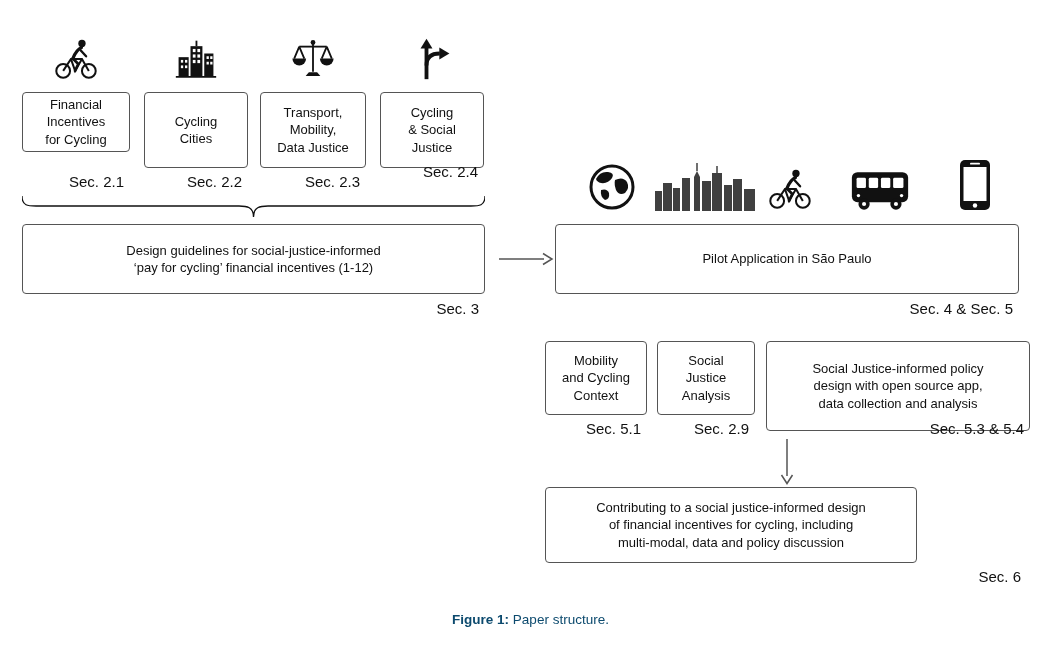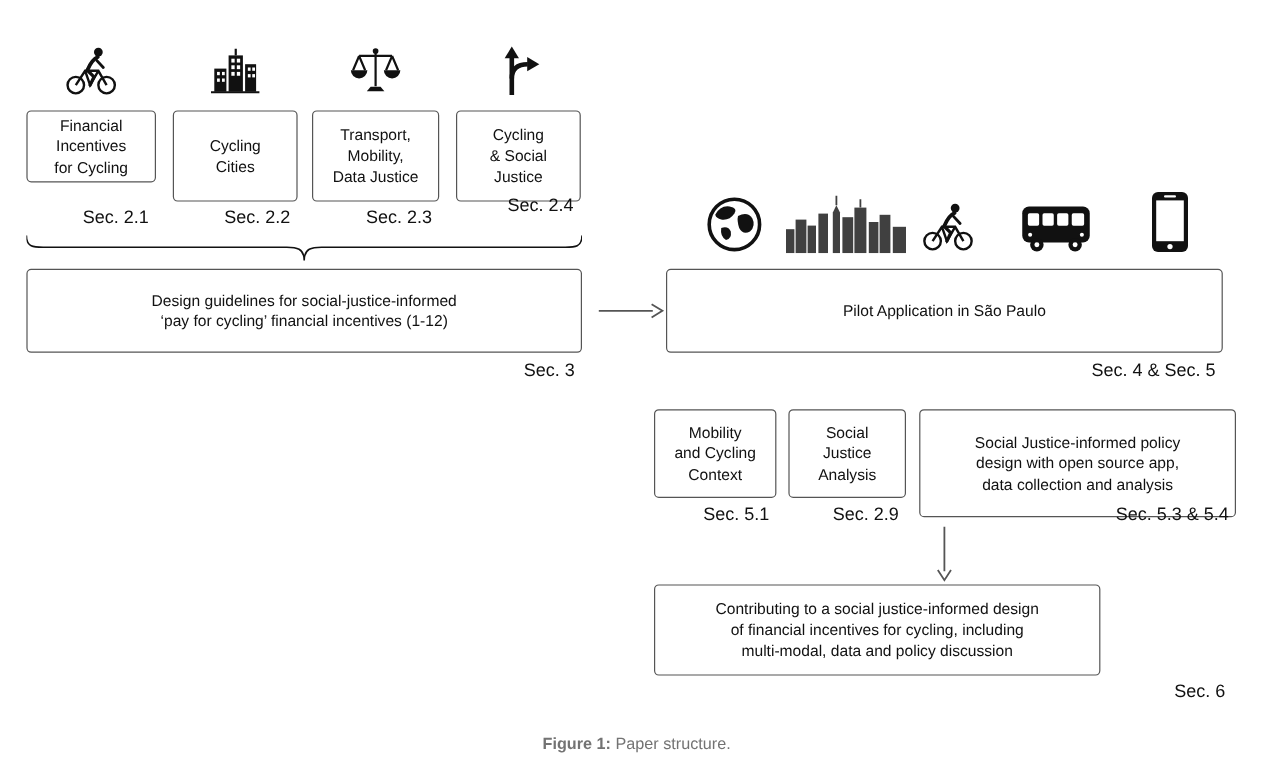--- a/index.html
+++ b/index.html
@@ -27,21 +27,21 @@
   .sec {
     position:absolute;
     font-size:15px;
     text-align:right;
     padding-right:6px;
     color:#111111;
   }
   .icon { position:absolute; display:block; }
   .caption {
     position:absolute; left:0; width:1061px;
-    text-align:center; font-size:13.5px; color:#737373;
+    text-align:center; font-size:13.5px; color:#0c4a6e;
   }
   .caption b { font-weight:bold; }
 </style>
 </head>
 <body>
 
 <div class="canvas">
 
   <svg class="icon" style="left:54px;top:37px" width="44" height="44" viewBox="0 0 48 48">
     <g fill="none" stroke="#111111" stroke-width="2.2">

